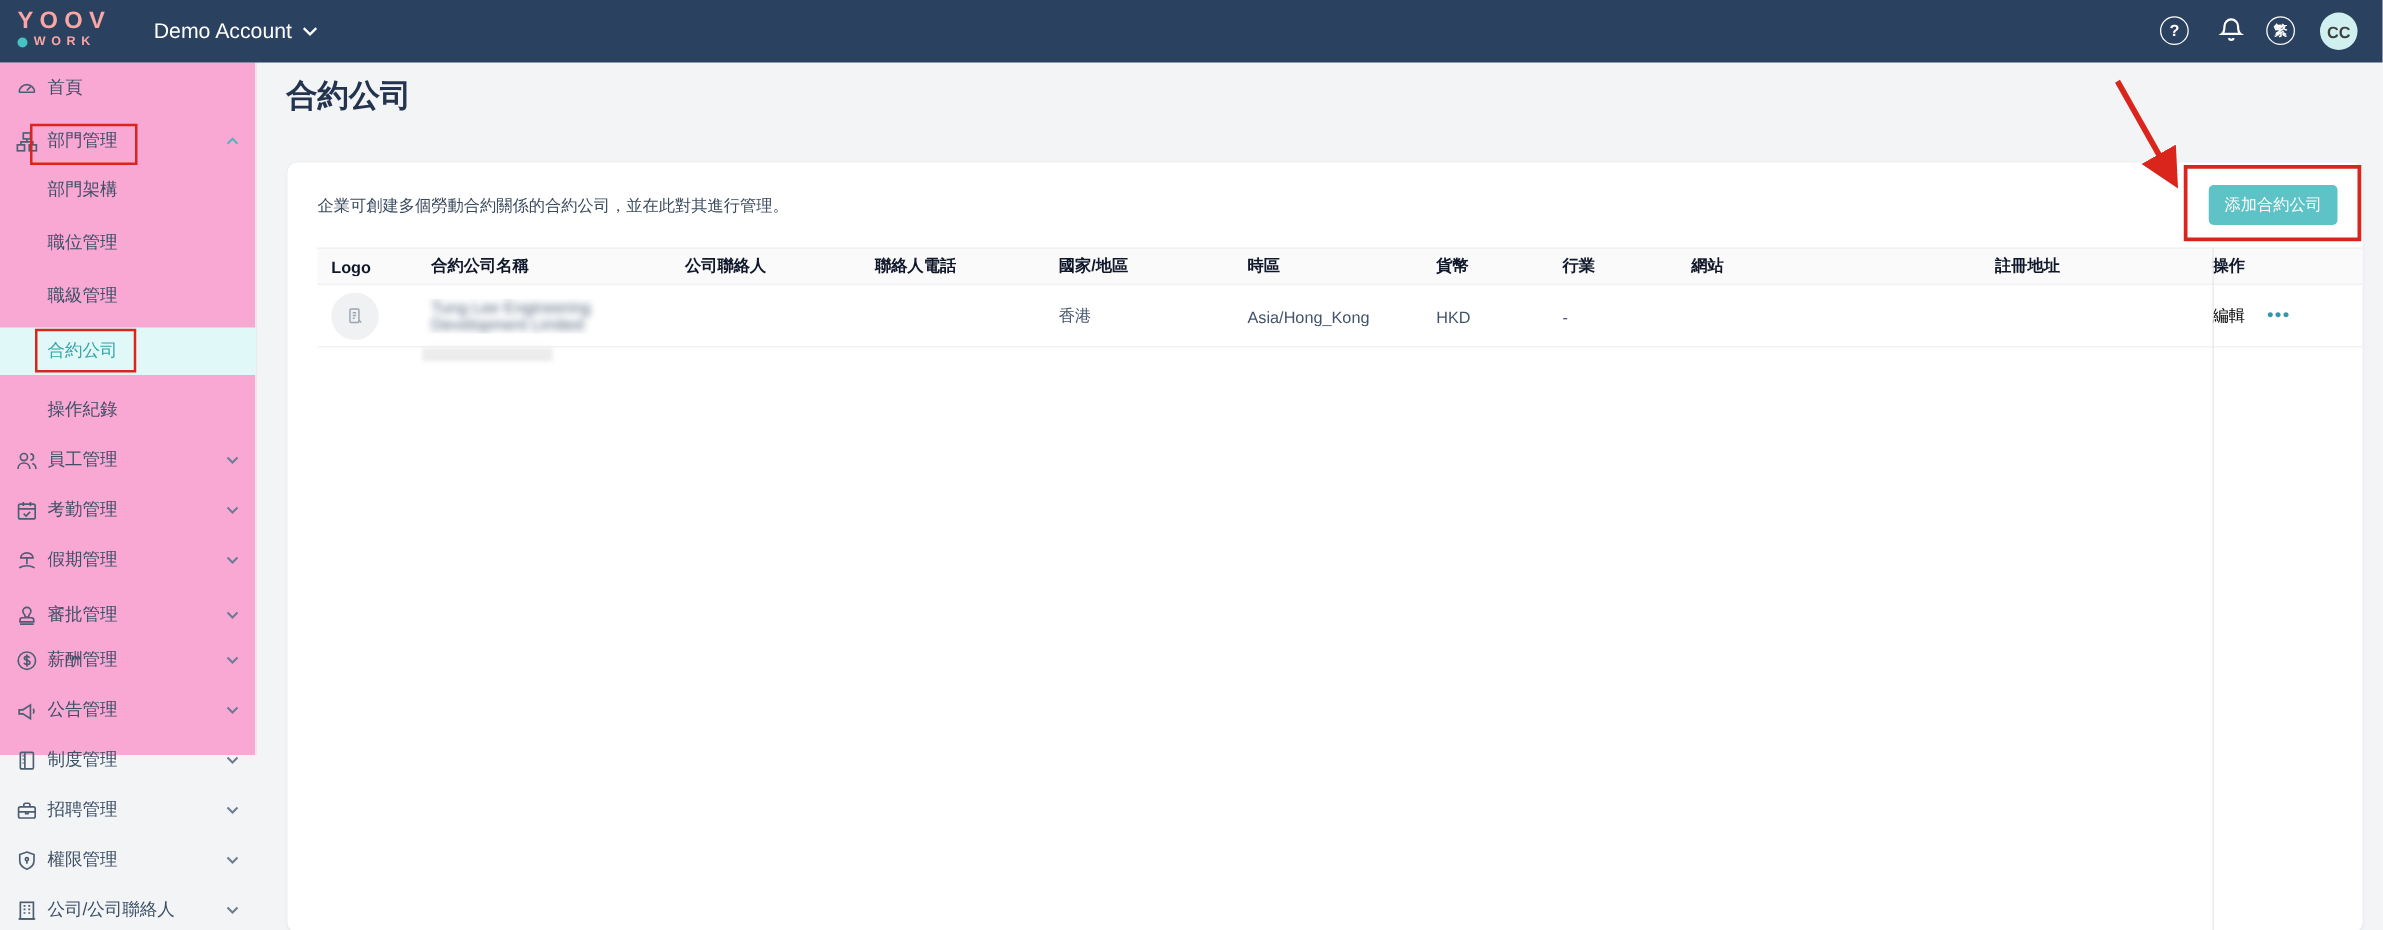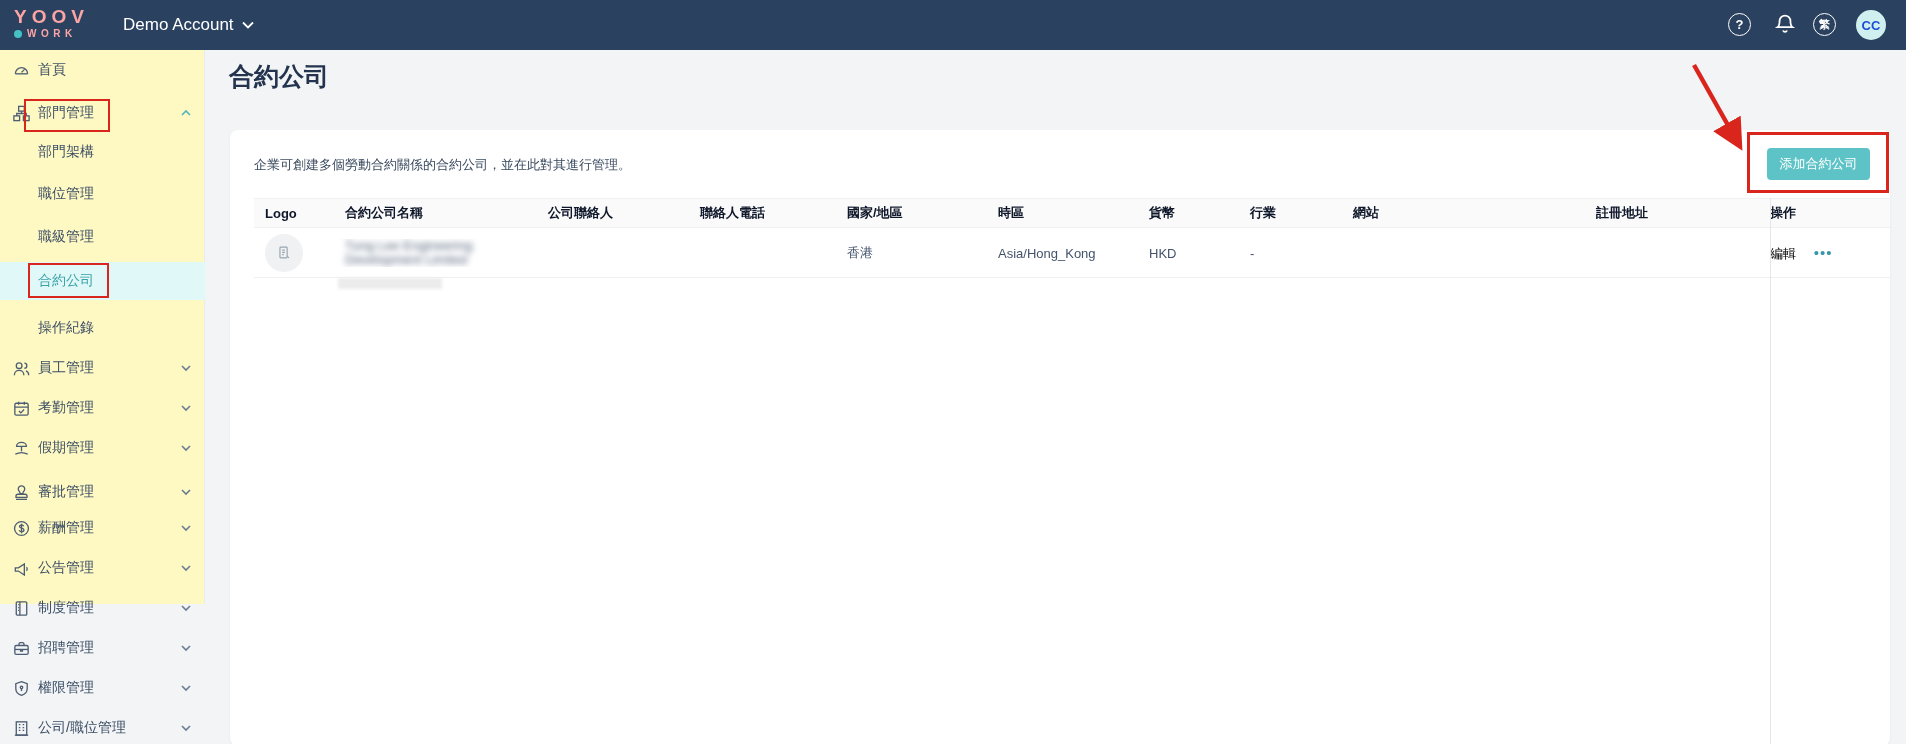--- a/index.html
+++ b/index.html
@@ -14,25 +14,25 @@
   .logo .dot { width:8px; height:8px; border-radius:50%; background:#45c2c4; }
   .logo .wk { font-size:10px; font-weight:700; letter-spacing:4.5px; }
   .account { position:absolute; left:123px; top:0; height:50px; display:flex; align-items:center; gap:8px;
     color:#fff; font-size:17px; font-weight:500; cursor:pointer; }
   .circ-icon { width:23px; height:23px; border:1.6px solid #fff; border-radius:50%; color:#fff;
     display:flex; align-items:center; justify-content:center; font-size:13px; font-weight:600; cursor:pointer; } 
   .pos-help { position:absolute; left:1728px; top:13px; }
   .pos-bell { position:absolute; left:1773px; top:12px; }
   .pos-lang { position:absolute; left:1813px; top:13px; font-size:11px; }
   .pos-avatar { position:absolute; left:1856px; top:10px; }
-  .avatar { width:30px; height:30px; border-radius:50%; background:#cff0ee; color:#1d4ed8;
+  .avatar { width:30px; height:30px; border-radius:50%; background:#cff0ee; color:#404040;
     display:flex; align-items:center; justify-content:center; font-size:13px; font-weight:700; cursor:pointer; }
 
   
-  .sidebar { position:absolute; left:0; top:50px; width:205px; height:554px; background:#fef9c3;
+  .sidebar { position:absolute; left:0; top:50px; width:205px; height:554px; background:#f9a8d4;
     border-right:1px solid #e9ebee; z-index:20; }
   .nav-item { position:absolute; left:0; width:205px; height:34px; display:flex; align-items:center;
     color:#3d4f66; font-size:14px; cursor:pointer; }
   .nav-item .nicon { position:absolute; left:12px; width:19px; height:19px; color:#4d5e73; display:flex; }
   .nav-item .nlabel { position:absolute; left:38px; white-space:nowrap; }
   .nav-item .nchev { position:absolute; left:180px; width:12px; height:12px; color:#6b7c92; display:flex; }
   .nav-child { position:absolute; left:0; width:205px; height:34px; display:flex; align-items:center;
     color:#3d4f66; font-size:14px; cursor:pointer; }
   .nav-child .nlabel { position:absolute; left:38px; white-space:nowrap; }
   .nav-child.active { background:#e0f8f8; height:38px; }
@@ -298,21 +298,21 @@
   </div>
 
   <div class="nav-item" style="top:661px">
     <span class="nicon">
       <svg viewBox="0 0 20 20" width="19" height="19" fill="none" stroke="currentColor" stroke-width="1.4">
         <rect x="4.5" y="3" width="11" height="14"></rect>
         <path d="M7.2 6h1.6M11.2 6h1.6M7.2 9h1.6M11.2 9h1.6M7.2 12h1.6M11.2 12h1.6"></path>
           <path d="M3 17h14"></path>
       </svg>
     </span>
-    <span class="nlabel">公司/職位管理</span>
+    <span class="nlabel">公司/公司聯絡人</span>
     <span class="nchev">
       <svg width="12" height="12" viewBox="0 0 12 12">
           <polyline points="2,4 6,8 10,4" fill="none" stroke="currentColor" stroke-width="1.6"></polyline>
         </svg>
     </span>
   </div>
 </div>
 
 <div class="main-bg"></div>
 <div class="page-title">合約公司</div>

